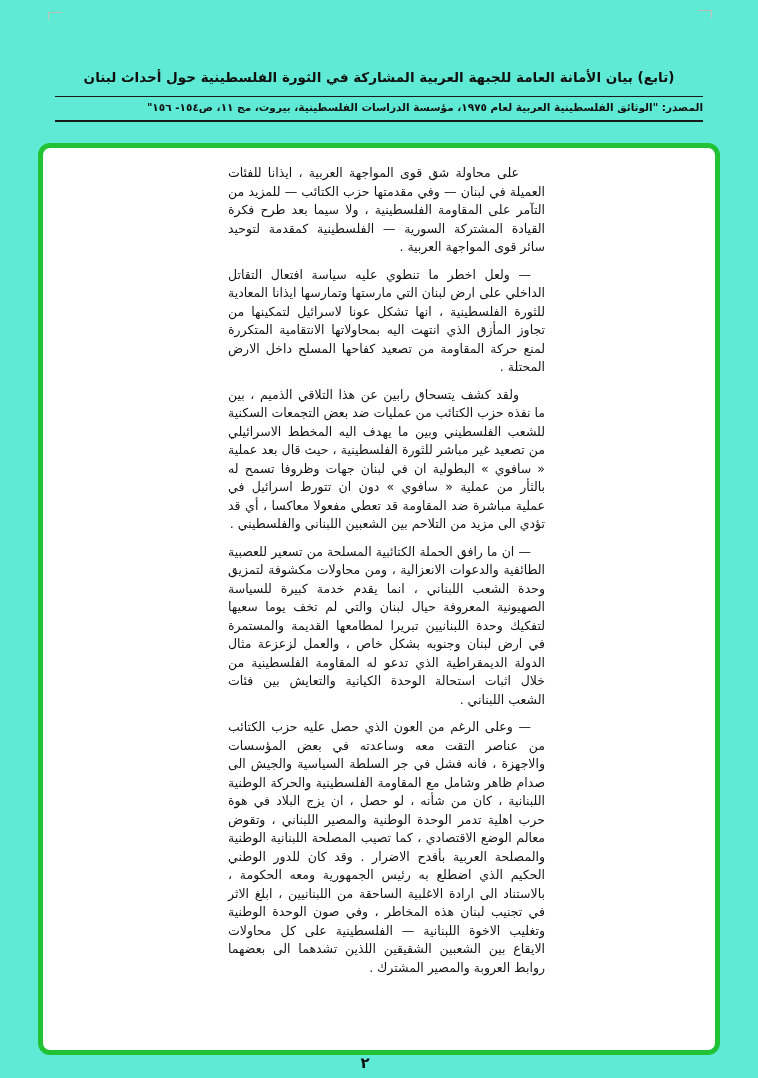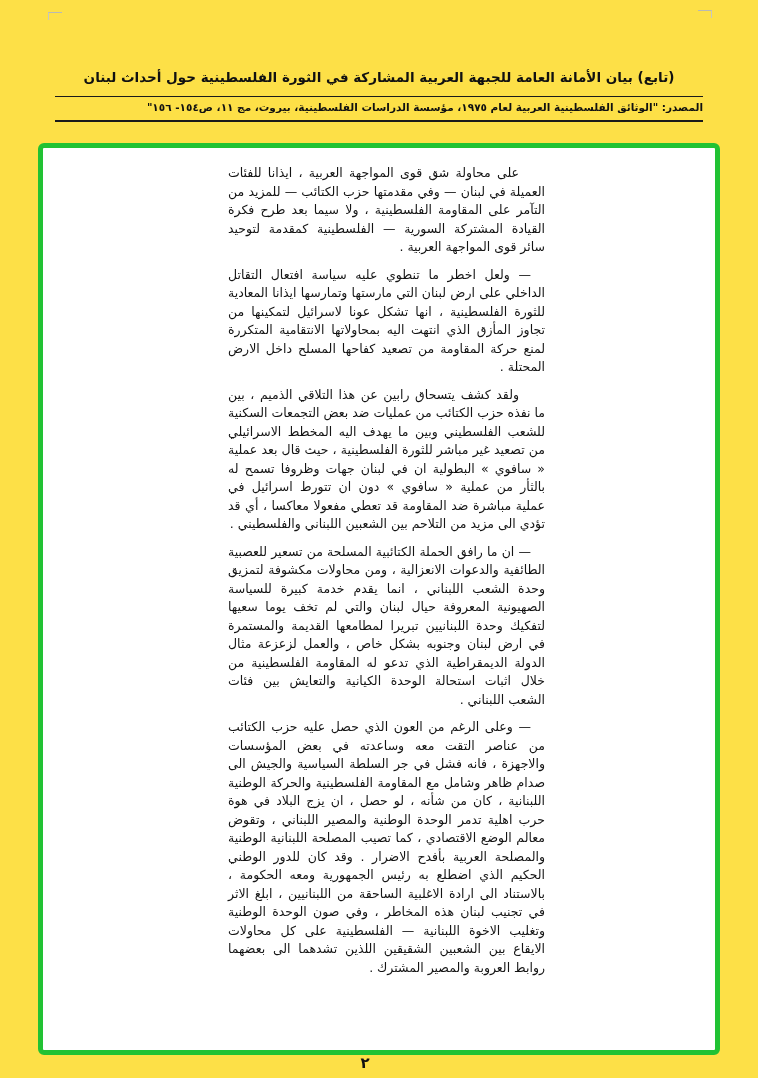--- a/index.html
+++ b/index.html
@@ -7,21 +7,21 @@
     margin: 0;
     padding: 0;
     background: #f4f4f2;
     font-family: "DejaVu Sans", sans-serif;
   }
   .page {
     position: relative;
     width: 758px;
     height: 1078px;
     margin: 0 auto;
-    background: #fde047;
+    background: #5eead4;
     overflow: hidden;
   }
   
   .scan-mark {
     position: absolute;
     width: 14px;
     height: 8px;
     border-top: 1px solid #b9b9b4;
   }
   .scan-mark.left  { top: 12px; left: 48px;  border-left: 1px solid #c6c6c0; }
@@ -72,21 +72,21 @@
     border-top: 2px solid #1a1a1a;
   }
 
   .scan-frame {
     position: absolute;
     top: 143px;
     left: 38px;
     width: 682px;
     height: 912px;
     border: 5px solid #21c233;
-    border-radius: 6px;
+    border-radius: 12px;
     background: #ffffff;
   }
   .text-column {
     position: absolute;
     top: 16px;
     right: 170px;
     width: 317px;
     direction: rtl;
     text-align: justify;
     color: #141414;

